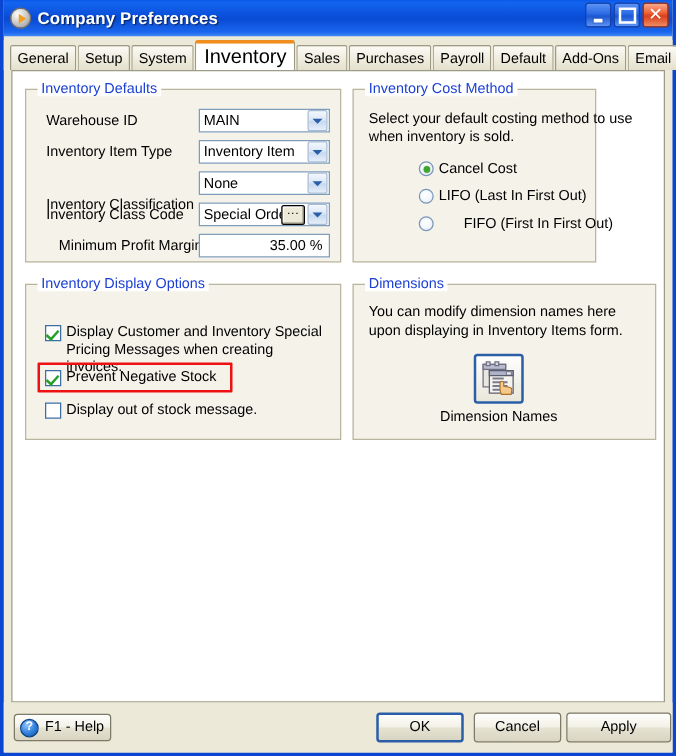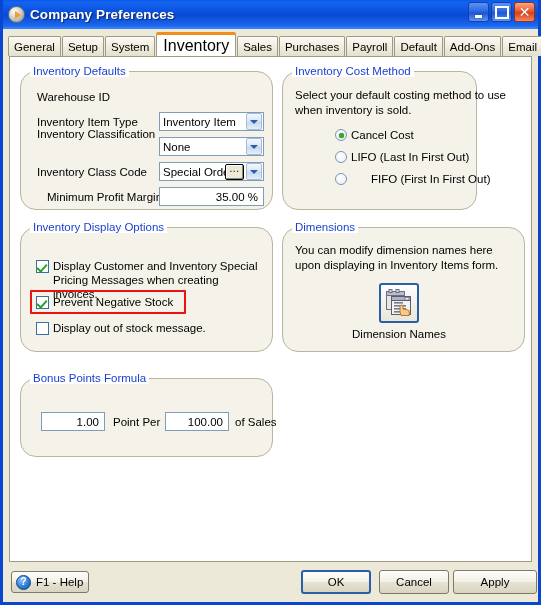--- a/index.html
+++ b/index.html
@@ -116,21 +116,21 @@
     background: #fff;
     border: 1px solid #9d9b86;
     margin: 0 6px 0 6px;
     position: relative;
   }
 
   
   .group {
     position: absolute;
     border: 1px solid #b9b59e;
-    border-radius: 16px;
+    border-radius: 0;
     background: #f4f2e9;
   }
   .group > .legend {
     position: absolute; top: -7px; left: 9px;
     background: #fff;
     padding: 0 3px;
     font-size: 11.5px;
     color: #1a3fd2;
     white-space: nowrap;
   }
@@ -310,28 +310,32 @@
     <div class="tab">Add-Ons</div>
     <div class="tab">Email Setup</div>
   </div>
 
   <div class="content">
 
     <div class="group grp-defaults">
       <span class="legend">Inventory Defaults</span>
 
       <span class="label" style="left:16px; top:19px;">Warehouse ID</span>
+      <div class="field" style="left:138px; top:15px; width:105px;">
+        <span class="txt">MAIN</span>
+        <span class="chev"></span>
+      </div>
 
       <span class="label" style="left:16px; top:44px;">Inventory Item Type</span>
       <div class="field" style="left:138px; top:40px; width:105px;">
         <span class="txt">Inventory Item</span>
         <span class="chev"></span>
       </div>
 
-      <span class="label" style="left:16px; top:56px;">Inventory Classification</span>
+      <span class="label" style="left:16px; top:86px;">Inventory Classification</span>
       <div class="field" style="left:138px; top:65px; width:105px;">
         <span class="txt">None</span>
         <span class="chev"></span>
       </div>
 
       <span class="label" style="left:16px; top:94px;">Inventory Class Code</span>
       <div class="field" style="left:138px; top:90px; width:105px;">
         <span class="txt">Special Order</span>
         <span class="ellipsis-btn">...</span>
         <span class="chev"></span>
@@ -397,32 +401,20 @@
           <rect x="10" y="17" width="12" height="1.6" fill="#7b7b8d"></rect>
           <rect x="10" y="20" width="12" height="1.6" fill="#7b7b8d"></rect>
           <rect x="10" y="23" width="8" height="1.6" fill="#7b7b8d"></rect>
           <rect x="21" y="9.5" width="4" height="2.5" fill="#f0f0f4" stroke="#5c5c70" stroke-width=".6"></rect>
           <path d="M16 24 L16 18.5 Q16 17 17.6 17 Q19 17 19 18.5 L19 21 L23.5 21.8 Q25.6 22.2 25.4 24 L25 27.5 L17 27.5 Z" fill="#f6c98a" stroke="#a8702c" stroke-width=".9" stroke-linejoin="round"></path>
         </svg>
       </div>
       <span class="dim-caption" style="left:66px; top:100px;">Dimension Names</span>
     </div>
 
-    <div class="group grp-bonus">
-      <span class="legend">Bonus Points Formula</span>
-
-      <div class="field" style="left:20px; top:33px; width:64px;">
-        <span class="txt right">1.00</span>
-      </div>
-      <span class="label" style="left:92px; top:37px;">Point Per</span>
-      <div class="field" style="left:144px; top:33px; width:64px;">
-        <span class="txt right">100.00</span>
-      </div>
-      <span class="label" style="left:214px; top:37px;">of Sales</span>
-    </div>
 
   </div>
 
   <div class="bottombar">
     <div class="btn btn-help">
       <span class="help-icon">?</span>
       <span>F1 - Help</span>
     </div>
     <div class="btn btn-ok default">OK</div>
     <div class="btn btn-cancel">Cancel</div>

